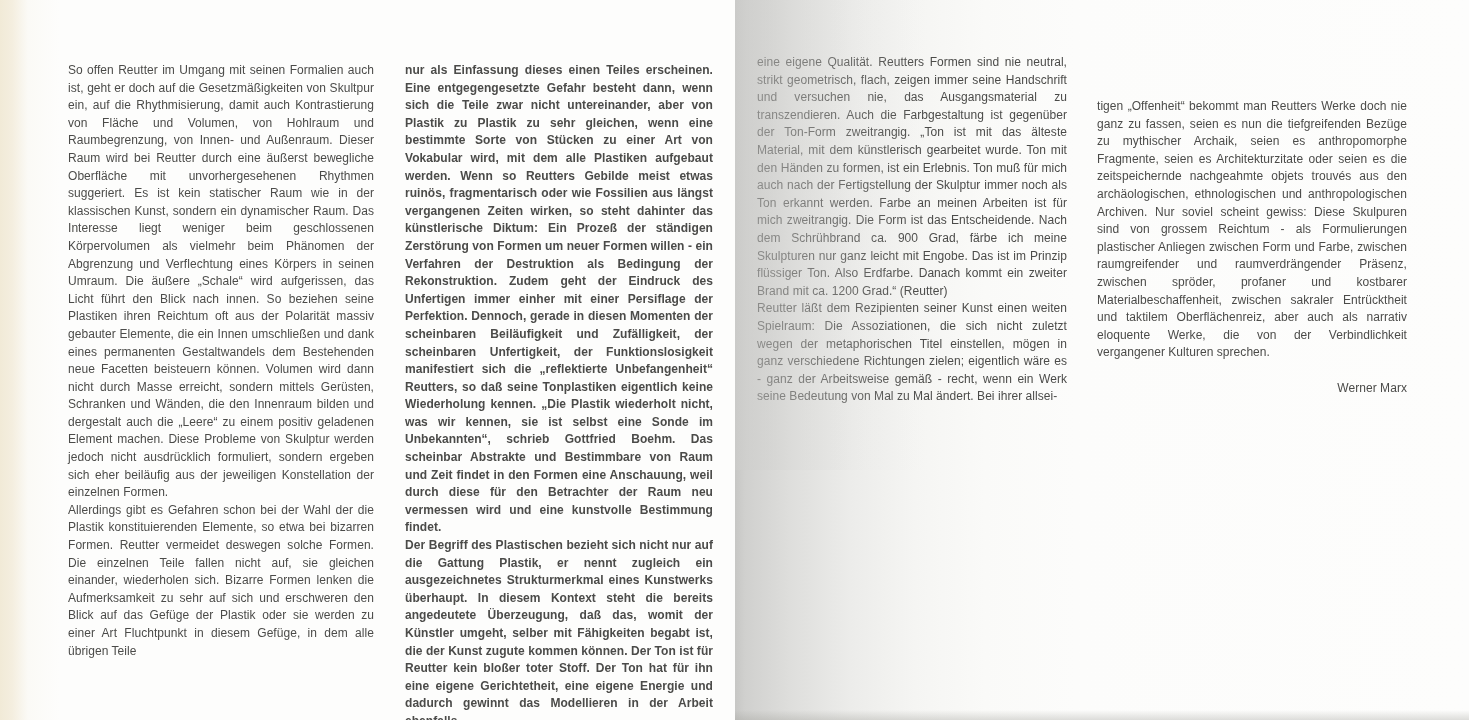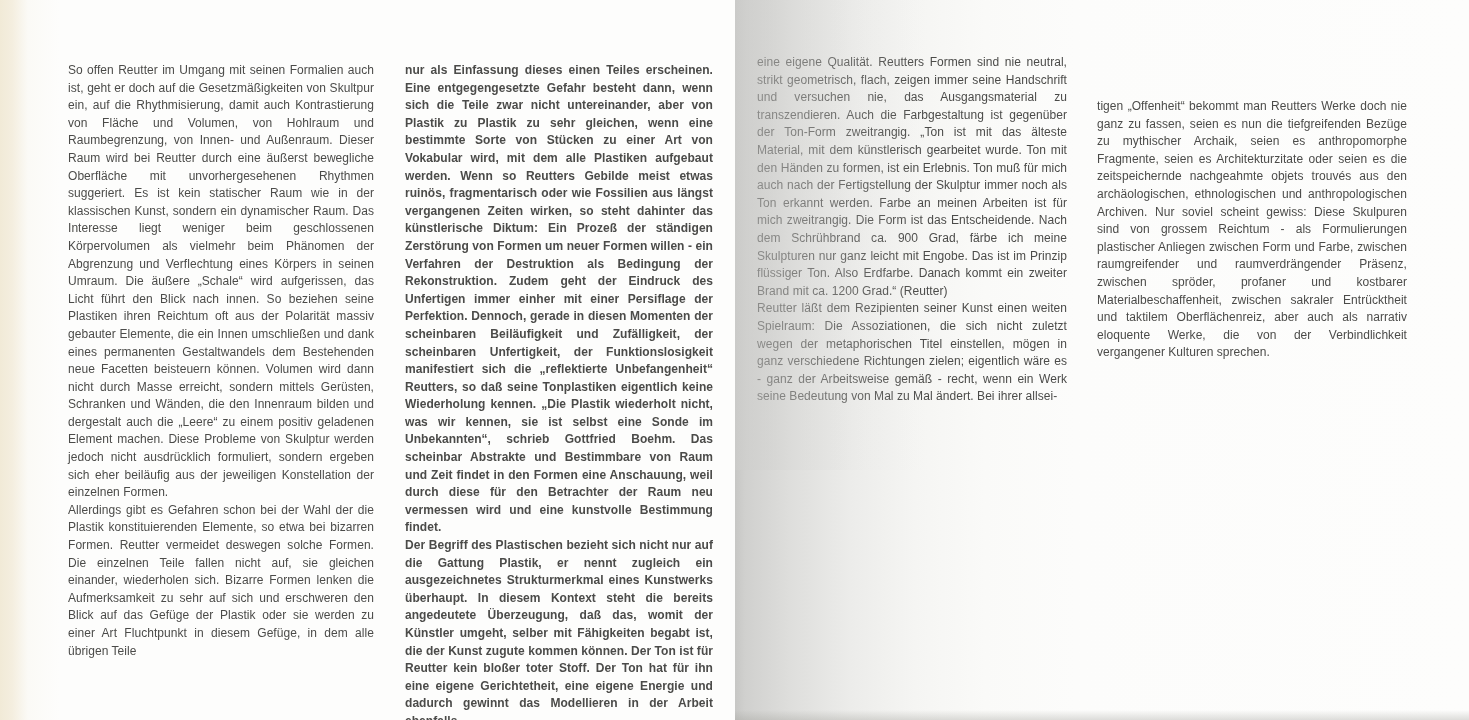--- a/index.html
+++ b/index.html
@@ -79,16 +79,17 @@
   <div id="col3" class="text-col" style="left:22px; top:54px;">
     <div>
         <p>eine eigene Qualität. Reutters Formen sind nie neutral, strikt geometrisch, flach, zeigen immer seine Handschrift und versuchen nie, das Ausgangsmaterial zu transzendieren. Auch die Farbgestaltung ist gegenüber der Ton-Form zweitrangig. „Ton ist mit das älteste Material, mit dem künstlerisch gearbeitet wurde. Ton mit den Händen zu formen, ist ein Erlebnis. Ton muß für mich auch nach der Fertigstellung der Skulptur immer noch als Ton erkannt werden. Farbe an meinen Arbeiten ist für mich zweitrangig. Die Form ist das Entscheidende. Nach dem Schrühbrand ca. 900 Grad, färbe ich meine Skulpturen nur ganz leicht mit Engobe. Das ist im Prinzip flüssiger Ton. Also Erdfarbe.  Danach kommt ein zweiter Brand mit ca. 1200 Grad.“ (Reutter)</p>
         <p>Reutter läßt dem Rezipienten seiner Kunst einen weiten Spielraum: Die Assoziationen, die sich nicht zuletzt wegen der metaphorischen Titel einstellen, mögen in ganz verschiedene Richtungen zielen; eigentlich wäre es - ganz der Arbeitsweise gemäß - recht, wenn ein Werk seine Bedeutung von Mal zu Mal ändert. Bei ihrer allsei-</p>
       </div>
   </div>
   <div id="col4" class="text-col" style="left:362px; top:58px;margin-top:40px;">
     <div>
         <p>tigen „Offenheit“ bekommt man Reutters Werke doch nie ganz zu fassen, seien es nun die tiefgreifenden Bezüge zu mythischer Archaik, seien es anthropomorphe Fragmente, seien es Architekturzitate oder seien es die zeitspeichernde nachgeahmte objets trouvés aus den archäologischen, ethnologischen und anthropologischen Archiven. Nur soviel scheint gewiss: Diese Skulpuren sind von grossem Reichtum - als Formulierungen plastischer Anliegen zwischen Form und Farbe, zwischen raumgreifender und raumverdrängender Präsenz, zwischen spröder, profaner und kostbarer Materialbeschaffenheit, zwischen sakraler Entrücktheit und taktilem Oberflächenreiz, aber auch als narrativ eloquente Werke, die von der Verbindlichkeit vergangener Kulturen sprechen.</p>
       </div>
+    <div class="signature">Werner Marx</div>
   </div>
 </div>
 
 <div class="gutter-fade"></div>
 
 </body></html>

